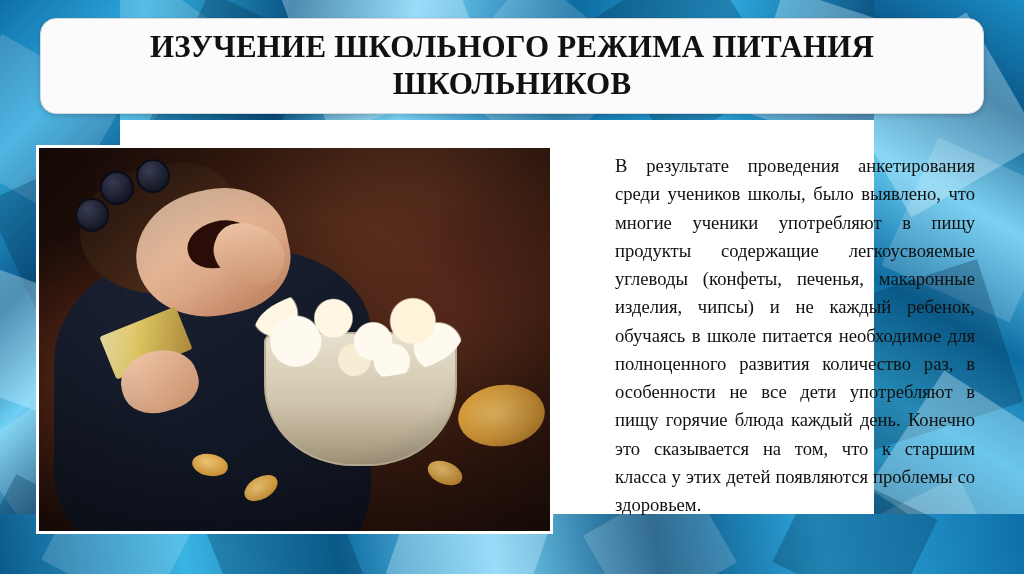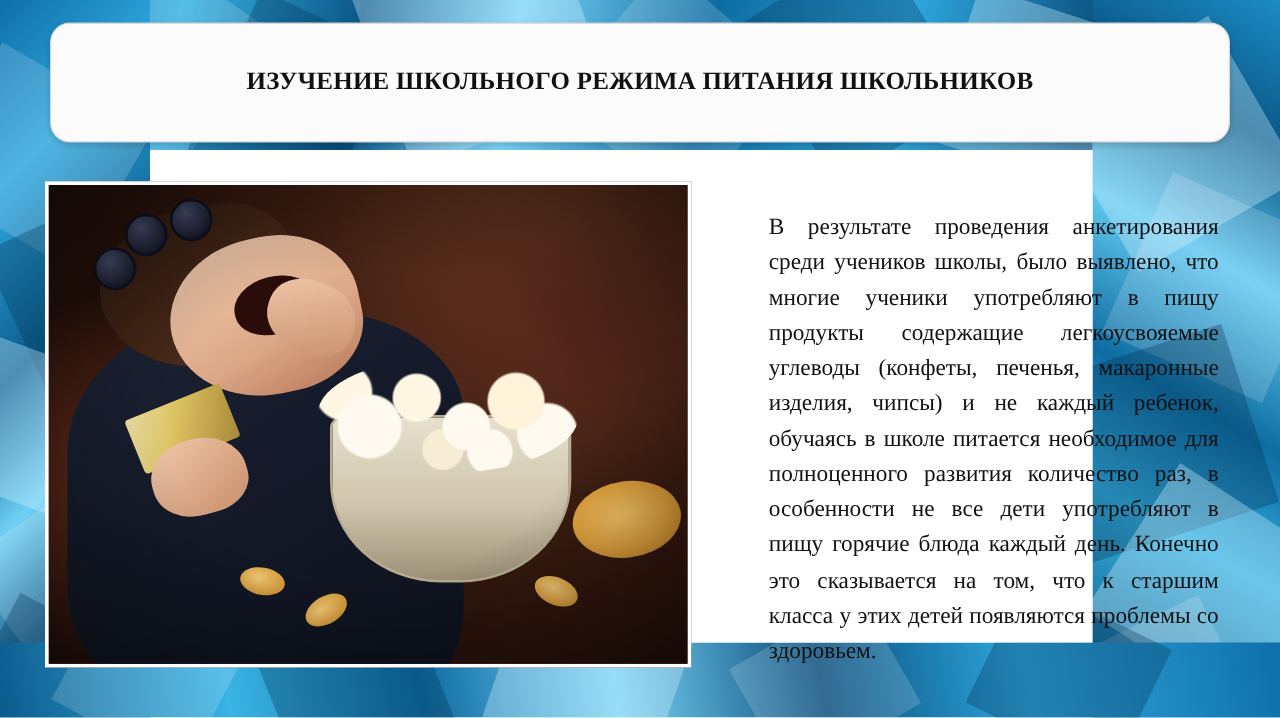--- a/index.html
+++ b/index.html
@@ -88,21 +88,21 @@
     box-shadow: 0 2px 5px rgba(0,0,0,0.18);
     display: flex;
     align-items: center;
     justify-content: center;
     padding: 0 26px;
     box-sizing: border-box;
   }
   .title-text {
     font-family: "Liberation Serif", serif;
     font-weight: bold;
-    font-size: 20px;
+    font-size: 31px;
     line-height: 1.18;
     color: #111111;
     text-align: center;
     text-transform: uppercase;
     letter-spacing: 0.2px;
   }
 
   
   .photo-frame {
     position: absolute;
@@ -257,21 +257,21 @@
   .ph-vignette {
     position: absolute;
     inset: 0;
     background: radial-gradient(ellipse at 50% 50%, rgba(0,0,0,0) 45%, rgba(0,0,0,0.45) 100%);
   }
 
   
   .body-text {
     position: absolute;
     left: 615px;
-    top: 168px;
+    top: 152px;
     width: 360px;
     font-family: "Liberation Serif", serif;
     font-size: 18.6px;
     line-height: 1.52;
     color: #111111;
     text-align: justify;
     text-justify: inter-word;
   }
   .body-text p {
     margin: 0;

